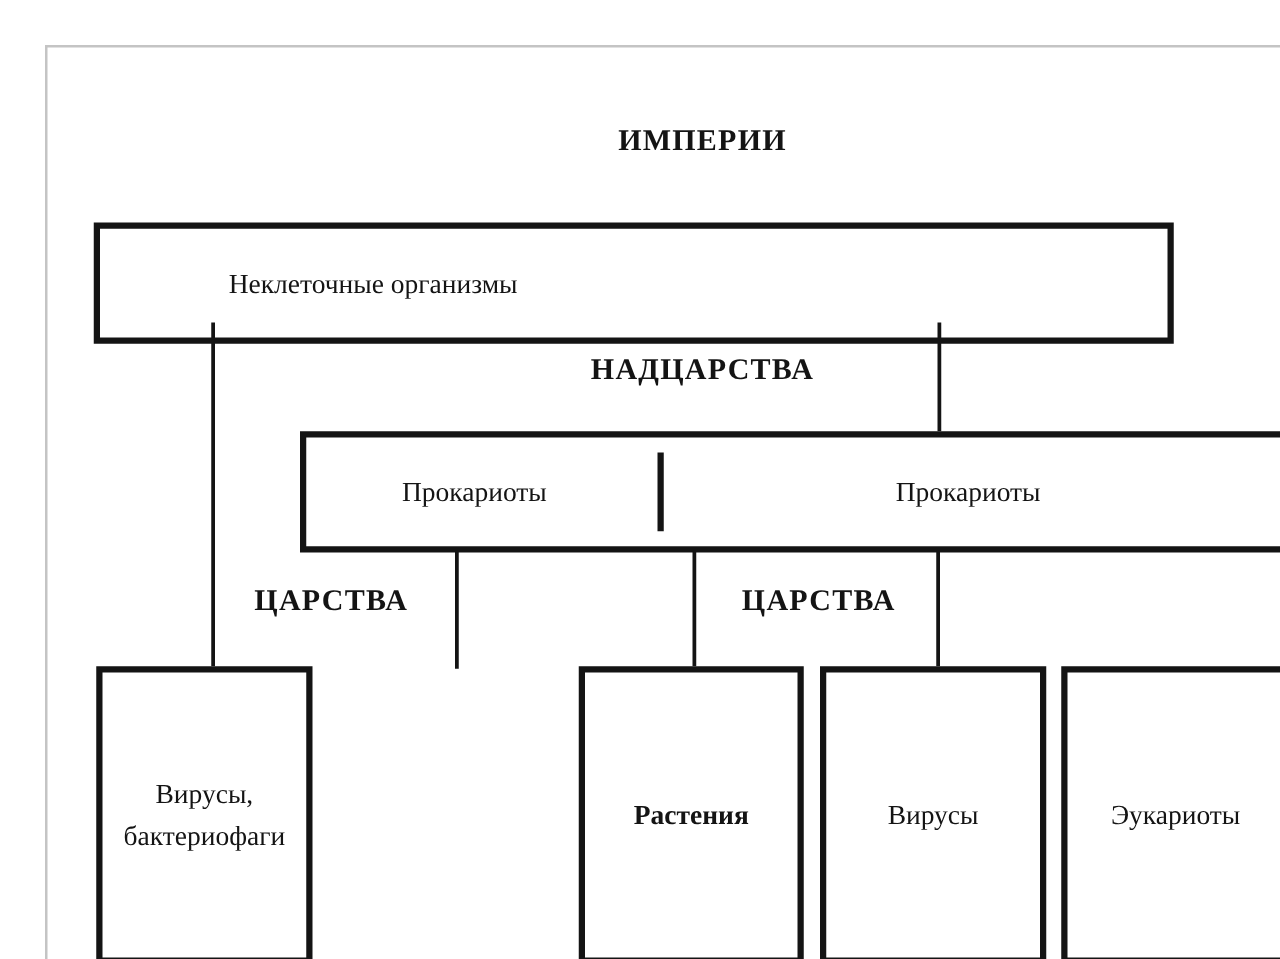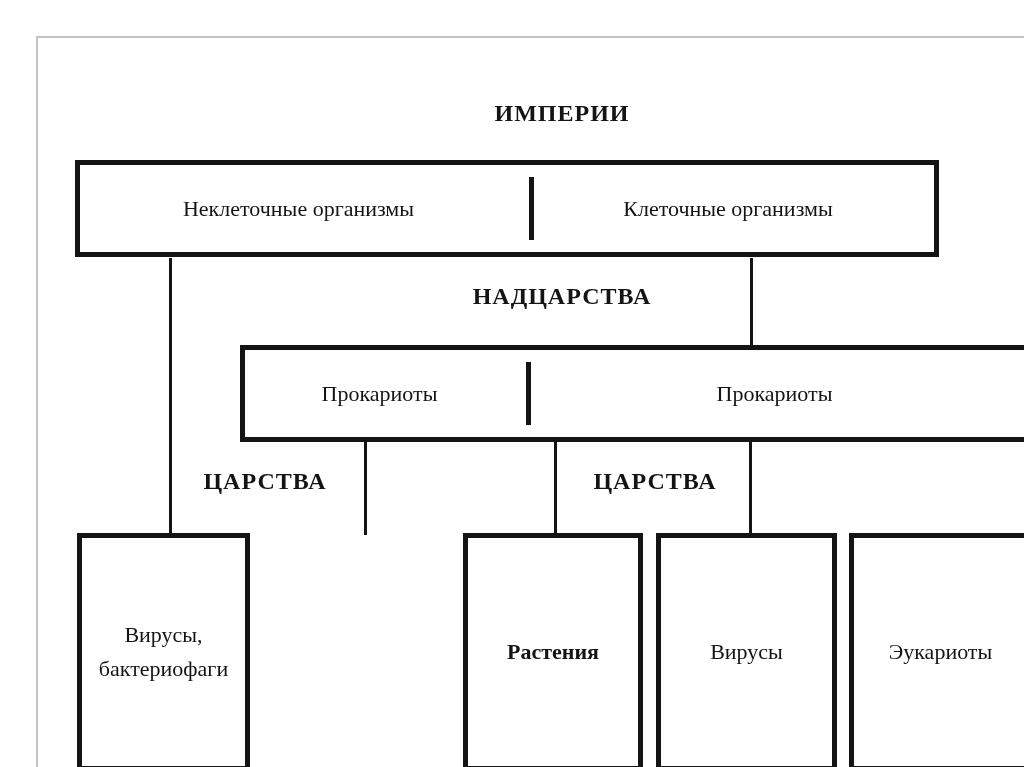--- a/index.html
+++ b/index.html
@@ -67,23 +67,22 @@
     background: var(--accent, #4470b7);
   }
 </style>
 </head>
 <body>
 
 <div class="canvas">
 
   <div class="heading" style="top:50px; left:0; width:1024px;">ИМПЕРИИ</div>
 
-  <div class="row-box" style="left:25px; top:110px; width:864px; height:97px;">
+  <div class="row-box" style="left:25px; top:128px; width:864px; height:97px;">
     <div class="cell" style="width:413px;">Неклеточные организмы</div>
-    <div class="cell cell-divider" style="flex:1;">Клеточные организмы</div>
   </div>
 
   <div class="vline" style="left:119px; top:208px; height:277px;"></div>
   <div class="vline" style="left:700px; top:208px; height:89px;"></div>
 
   <div class="heading" style="top:233px; left:0; width:1024px;">НАДЦАРСТВА</div>
 
   <div class="row-box" style="left:190px; top:295px; width:795px; height:97px;">
     <div class="cell" style="width:245px;">Прокариоты</div>
     <div class="cell cell-divider" style="flex:1;">Прокариоты</div>

